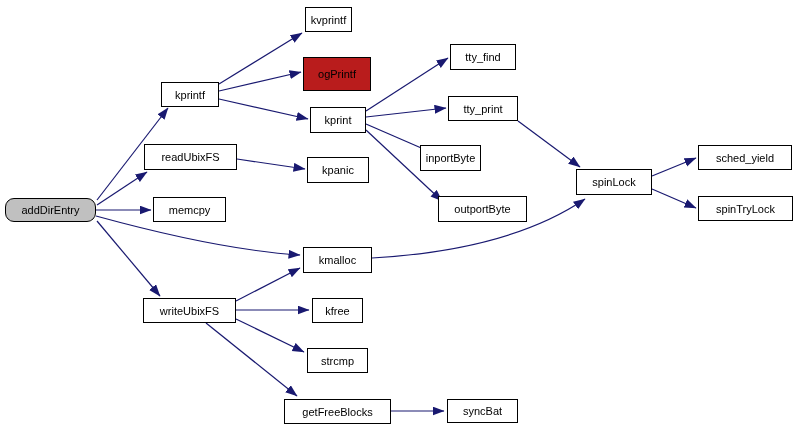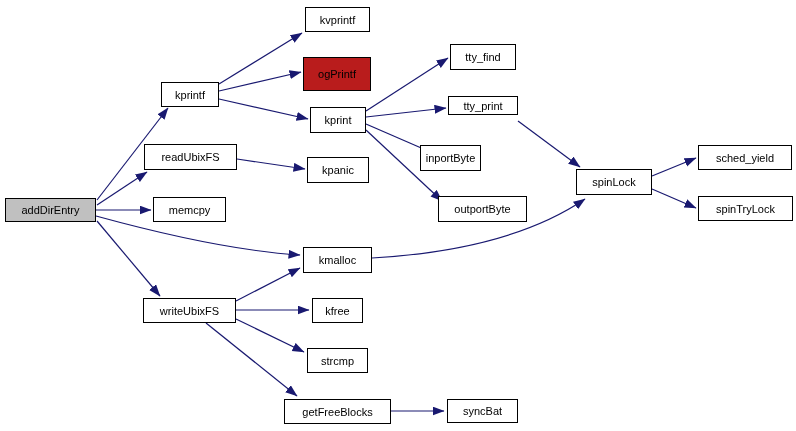--- a/index.html
+++ b/index.html
@@ -30,20 +30,21 @@
     align-items: center;
     justify-content: center;
     font-size: 11px;
     color: #000000;
     cursor: pointer;
     white-space: nowrap;
   }
   .node.root {
     background: #c0c0c0;
     cursor: default;
+    border-radius: 9px;
   }
   .node span {
     pointer-events: none;
   }
 </style>
 </head>
 <body>
 
 <div id="diagram" style="background: rgb(255, 255, 255);">
   <svg id="edge-layer" width="796" height="431" viewBox="0 0 796 431">
@@ -83,21 +84,21 @@
     </div>
     <div class="node" style="left: 144px; top: 144px; width: 93px; height: 26px; border-color: rgb(0, 0, 0); background: rgb(255, 255, 255);">
       <span>readUbixFS</span>
     </div>
     <div class="node" style="left: 153px; top: 197px; width: 73px; height: 25px; border-color: rgb(0, 0, 0); background: rgb(255, 255, 255);">
       <span>memcpy</span>
     </div>
     <div class="node" style="left: 143px; top: 298px; width: 93px; height: 25px; border-color: rgb(0, 0, 0); background: rgb(255, 255, 255);">
       <span>writeUbixFS</span>
     </div>
-    <div class="node" style="left: 305px; top: 7px; width: 65px; height: 25px; border-color: rgb(0, 0, 0); background: rgb(255, 255, 255);">
+    <div class="node" style="left: 305px; top: 7px; width: 47px; height: 25px; border-color: rgb(0, 0, 0); background: rgb(255, 255, 255);">
       <span>kvprintf</span>
     </div>
     <div class="node" style="left: 303px; top: 57px; width: 68px; height: 34px; border-color: rgb(0, 0, 0); background: #b91c1c;">
       <span>ogPrintf</span>
     </div>
     <div class="node" style="left: 310px; top: 107px; width: 56px; height: 26px; border-color: rgb(0, 0, 0); background: rgb(255, 255, 255);">
       <span>kprint</span>
     </div>
     <div class="node" style="left: 307px; top: 157px; width: 62px; height: 26px; border-color: rgb(0, 0, 0); background: rgb(255, 255, 255);">
       <span>kpanic</span>
@@ -110,21 +111,21 @@
     </div>
     <div class="node" style="left: 307px; top: 348px; width: 61px; height: 25px; border-color: rgb(0, 0, 0); background: rgb(255, 255, 255);">
       <span>strcmp</span>
     </div>
     <div class="node" style="left: 284px; top: 399px; width: 107px; height: 25px; border-color: rgb(0, 0, 0); background: rgb(255, 255, 255);">
       <span>getFreeBlocks</span>
     </div>
     <div class="node" style="left: 450px; top: 44px; width: 66px; height: 26px; border-color: rgb(0, 0, 0); background: rgb(255, 255, 255);">
       <span>tty_find</span>
     </div>
-    <div class="node" style="left: 448px; top: 96px; width: 70px; height: 19px; border-color: rgb(0, 0, 0); background: rgb(255, 255, 255);">
+    <div class="node" style="left: 448px; top: 96px; width: 70px; height: 25px; border-color: rgb(0, 0, 0); background: rgb(255, 255, 255);">
       <span>tty_print</span>
     </div>
     <div class="node" style="left: 420px; top: 145px; width: 61px; height: 26px; border-color: rgb(0, 0, 0); background: rgb(255, 255, 255);">
       <span>inportByte</span>
     </div>
     <div class="node" style="left: 438px; top: 196px; width: 89px; height: 26px; border-color: rgb(0, 0, 0); background: rgb(255, 255, 255);">
       <span>outportByte</span>
     </div>
     <div class="node" style="left: 576px; top: 169px; width: 76px; height: 26px; border-color: rgb(0, 0, 0); background: rgb(255, 255, 255); justify-content: center;">
       <span>spinLock</span>

